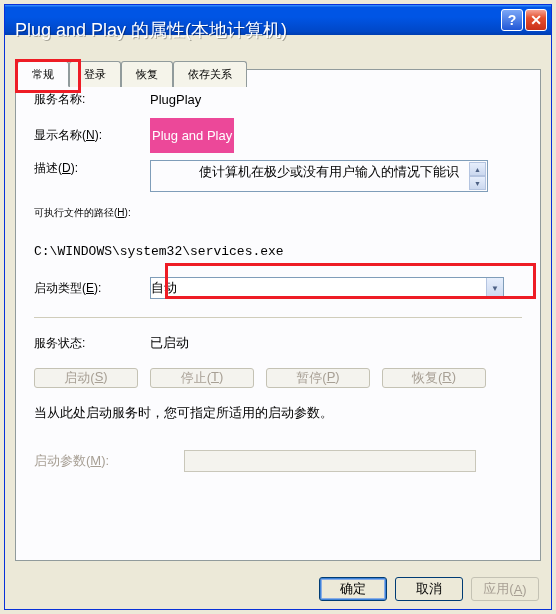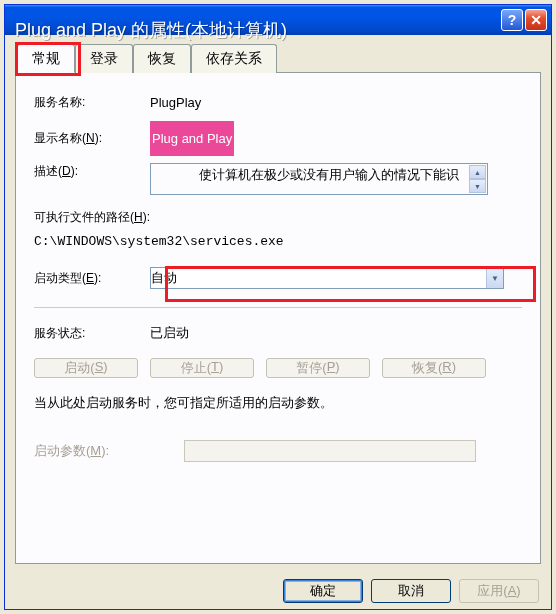--- a/index.html
+++ b/index.html
@@ -64,23 +64,23 @@
     z-index: 2;
     margin-left: 2px;
   }
   .tab {
     padding: 5px 14px 4px 14px;
     border: 1px solid #919b9c;
     border-bottom: none;
     background: #f5f4ea;
     margin-right: 0;
     position: relative;
-    top: 1px;
+    top: 18px;
     cursor: pointer;
-    font-size: 14px;
+    font-size: 11px;
     border-radius: 3px 3px 0 0;
     text-align: right;
   }
   .tab.active {
     background: #fcfcfe;
     border-bottom: 1px solid #fcfcfe;
     z-index: 3;
   }
   .tab-highlight {
     position: absolute;
@@ -145,21 +145,21 @@
     flex: 1;
     background: linear-gradient(to bottom, #e6eefc, #cbd8ef);
     border: 1px solid #b4c4e0;
     font-size: 7px;
     display: flex;
     align-items: center;
     justify-content: center;
     color: #4d6185;
     cursor: pointer;
   }
-  .path-row { margin-top: 4px; margin-bottom: 6px; font-size: 12px; }
+  .path-row { margin-top: 4px; margin-bottom: 22px; font-size: 10px; }
   .path-text {
     font-family: "Courier New", monospace;
     font-size: 13px;
     padding: 2px 0;
     margin-bottom: 16px;
   }
   .startup-highlight {
     position: absolute;
     border: 3px solid #ee1c25;
     left: 149px;
@@ -226,21 +226,21 @@
   .footer {
     height: 44px;
     display: flex;
     align-items: center;
     justify-content: flex-end;
     padding-right: 12px;
     gap: 8px;
     background: #ece9d8;
   }
   .footer-btn {
-    width: 80px;
+    width: 68px;
     height: 24px;
     border: 1px solid #003c74;
     background: #ece9d8;
     border-radius: 3px;
     font-size: 13px;
     cursor: pointer;
     display: flex;
     align-items: center;
     justify-content: center;
   }

